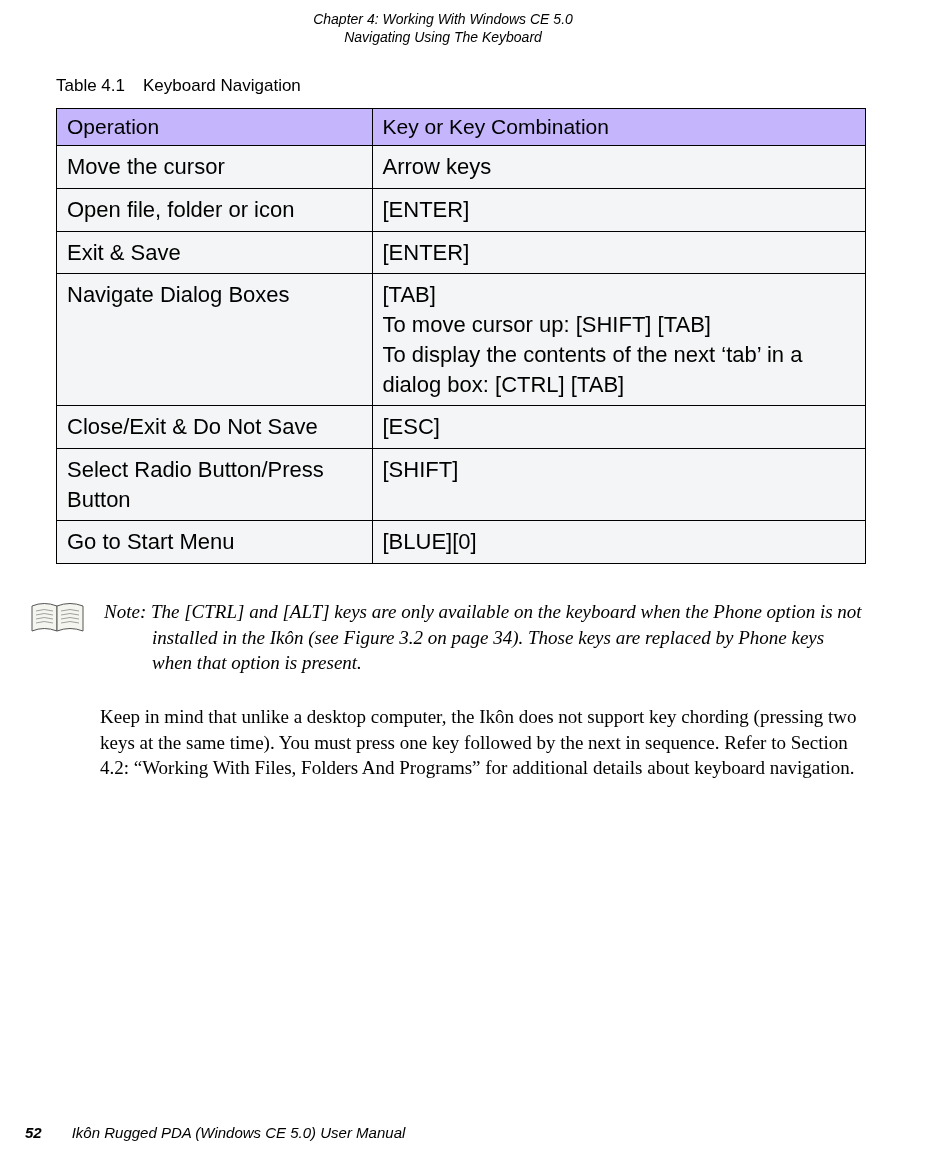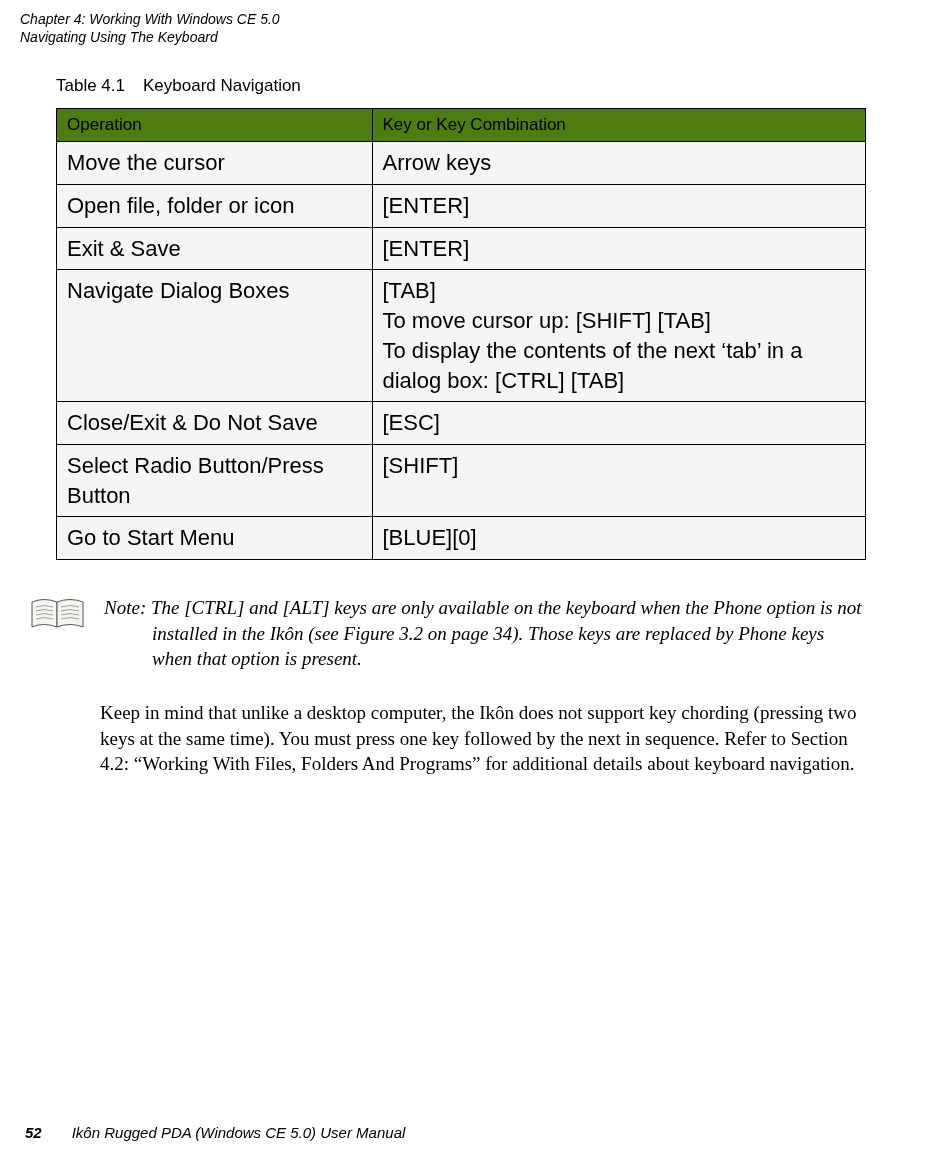--- a/index.html
+++ b/index.html
@@ -14,20 +14,21 @@
       font-family: 'Times New Roman', Times, serif;
       position: relative;
       padding: 10px 60px 30px 20px;
     }
     .header-left {
       font-family: 'Trebuchet MS', Arial, sans-serif;
       font-style: italic;
       font-size: 14px;
       line-height: 1.3;
       margin-bottom: 30px;
+      text-align: center;
     }
     .content {
       margin-left: 36px;
     }
     .table-caption {
       font-family: 'Trebuchet MS', Arial, sans-serif;
       font-size: 17px;
       margin-bottom: 12px;
     }
     .table-caption .tnum {
@@ -40,22 +41,22 @@
     }
     th, td {
       border: 1px solid #000;
       text-align: left;
       vertical-align: top;
       padding: 6px 10px;
     }
     th {
       font-family: 'Trebuchet MS', Arial, sans-serif;
       font-weight: normal;
-      font-size: 17px;
-      background: #4d7c0f;
+      font-size: 21px;
+      background: #c4b5fd;
     }
     th:first-child {
       width: 39%;
     }
     td {
       font-family: Liberation Sans, sans-serif;
       font-size: 22px;
       background: #f4f5f6;
       line-height: 1.35;
     }

